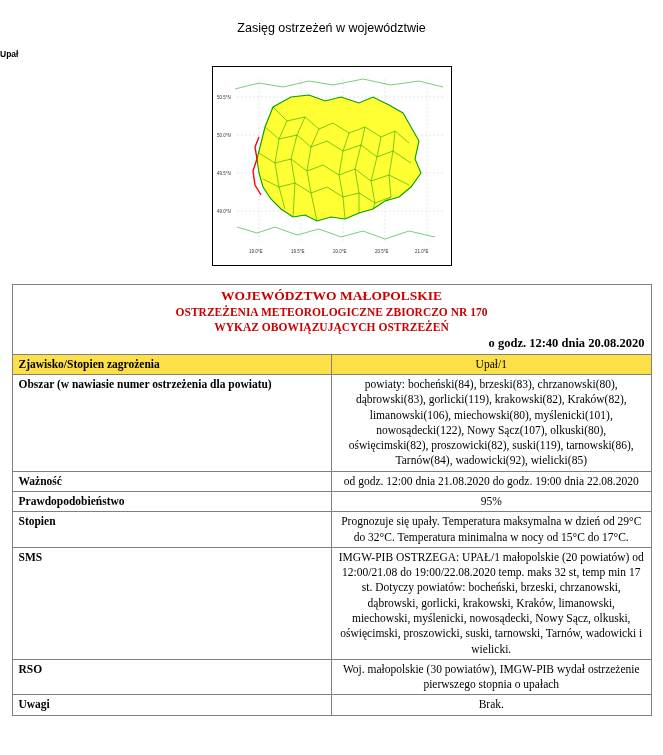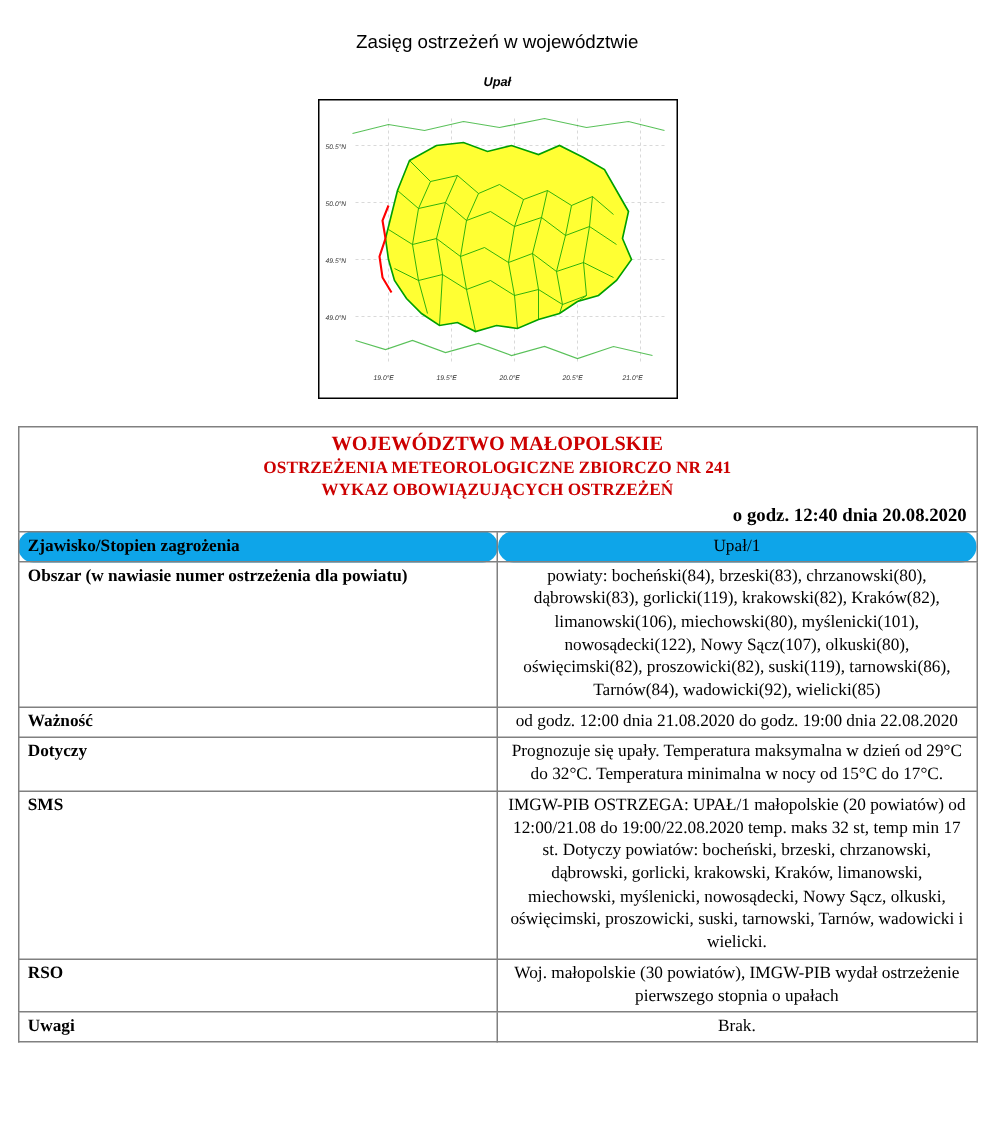--- a/index.html
+++ b/index.html
@@ -21,23 +21,22 @@
   }
   .map-title {
     text-align: center;
     font-size: 12.5px;
     font-family: "Liberation Sans", sans-serif;
     color: #000;
     padding-top: 21px;
   }
   .map-area {
     width: 100%;
-    text-align: center;
+    text-align: left;
     margin-top: 14px;
-    font-style: italic;
   }
   .map-sub {
     font-size: 8px;
     line-height: 1.25;
     font-family: "Liberation Sans", sans-serif;
     color: #000;
   }
   .map-sub .warn-name {
     font-weight: bold;
     font-size: 8.5px;
@@ -79,23 +78,22 @@
     line-height: 1.55;
   }
   td.head-cell .l1 { font-size: 13.5px; }
   td.head-cell .l4 { color: #000000; font-size: 12.5px; text-align: right; }
   td.label {
     width: 172px;
     font-weight: bold;
     font-family: "Liberation Serif", serif;
   }
   tr.yellow-row td {
-    background: #0ea5e9;
-    font-weight: bold;
-    border-radius: 11px;
+    background: #fde047;
+    font-weight: bold;
   }
   tr.yellow-row td.value {
     font-weight: normal;
   }
   td.value {
     font-family: "Liberation Serif", serif;
     text-align: center;
   }
 </style>
 </head>
@@ -160,44 +158,48 @@
         </g>
       </svg>
     </div>
   </div>
 
   <table class="report">
     <tbody>
       <tr>
         <td class="head-cell" colspan="2">
           <div class="l1">WOJEWÓDZTWO MAŁOPOLSKIE</div>
-          <div class="l2">OSTRZEŻENIA METEOROLOGICZNE ZBIORCZO NR 241</div>
+          <div class="l2">OSTRZEŻENIA METEOROLOGICZNE ZBIORCZO NR 170</div>
           <div class="l3">WYKAZ OBOWIĄZUJĄCYCH OSTRZEŻEŃ</div>
           <div class="l4">o godz. 12:40 dnia 20.08.2020</div>
         </td>
       </tr>
 
       <tr class="yellow-row">
         <td class="label">Zjawisko/Stopien zagrożenia</td>
         <td class="value">Upał/1</td>
       </tr>
 
       <tr>
         <td class="label">Obszar (w nawiasie numer ostrzeżenia dla powiatu)</td>
         <td class="value">powiaty: bocheński(84), brzeski(83), chrzanowski(80), dąbrowski(83), gorlicki(119), krakowski(82), Kraków(82), limanowski(106), miechowski(80), myślenicki(101), nowosądecki(122), Nowy Sącz(107), olkuski(80), oświęcimski(82), proszowicki(82), suski(119), tarnowski(86), Tarnów(84), wadowicki(92), wielicki(85)</td>
       </tr>
 
       <tr>
         <td class="label">Ważność</td>
         <td class="value">od godz. 12:00 dnia 21.08.2020 do godz. 19:00 dnia 22.08.2020</td>
       </tr>
 
-
-      <tr>
-        <td class="label">Dotyczy</td>
+      <tr>
+        <td class="label">Prawdopodobieństwo</td>
+        <td class="value">95%</td>
+      </tr>
+
+      <tr>
+        <td class="label">Stopien</td>
         <td class="value">Prognozuje się upały. Temperatura maksymalna w dzień od 29°C do 32°C. Temperatura minimalna w nocy od 15°C do 17°C.</td>
       </tr>
 
       <tr>
         <td class="label">SMS</td>
         <td class="value">IMGW-PIB OSTRZEGA: UPAŁ/1 małopolskie (20 powiatów) od 12:00/21.08 do 19:00/22.08.2020 temp. maks 32 st, temp min 17 st. Dotyczy powiatów: bocheński, brzeski, chrzanowski, dąbrowski, gorlicki, krakowski, Kraków, limanowski, miechowski, myślenicki, nowosądecki, Nowy Sącz, olkuski, oświęcimski, proszowicki, suski, tarnowski, Tarnów, wadowicki i wielicki.</td>
       </tr>
 
       <tr>
         <td class="label">RSO</td>

